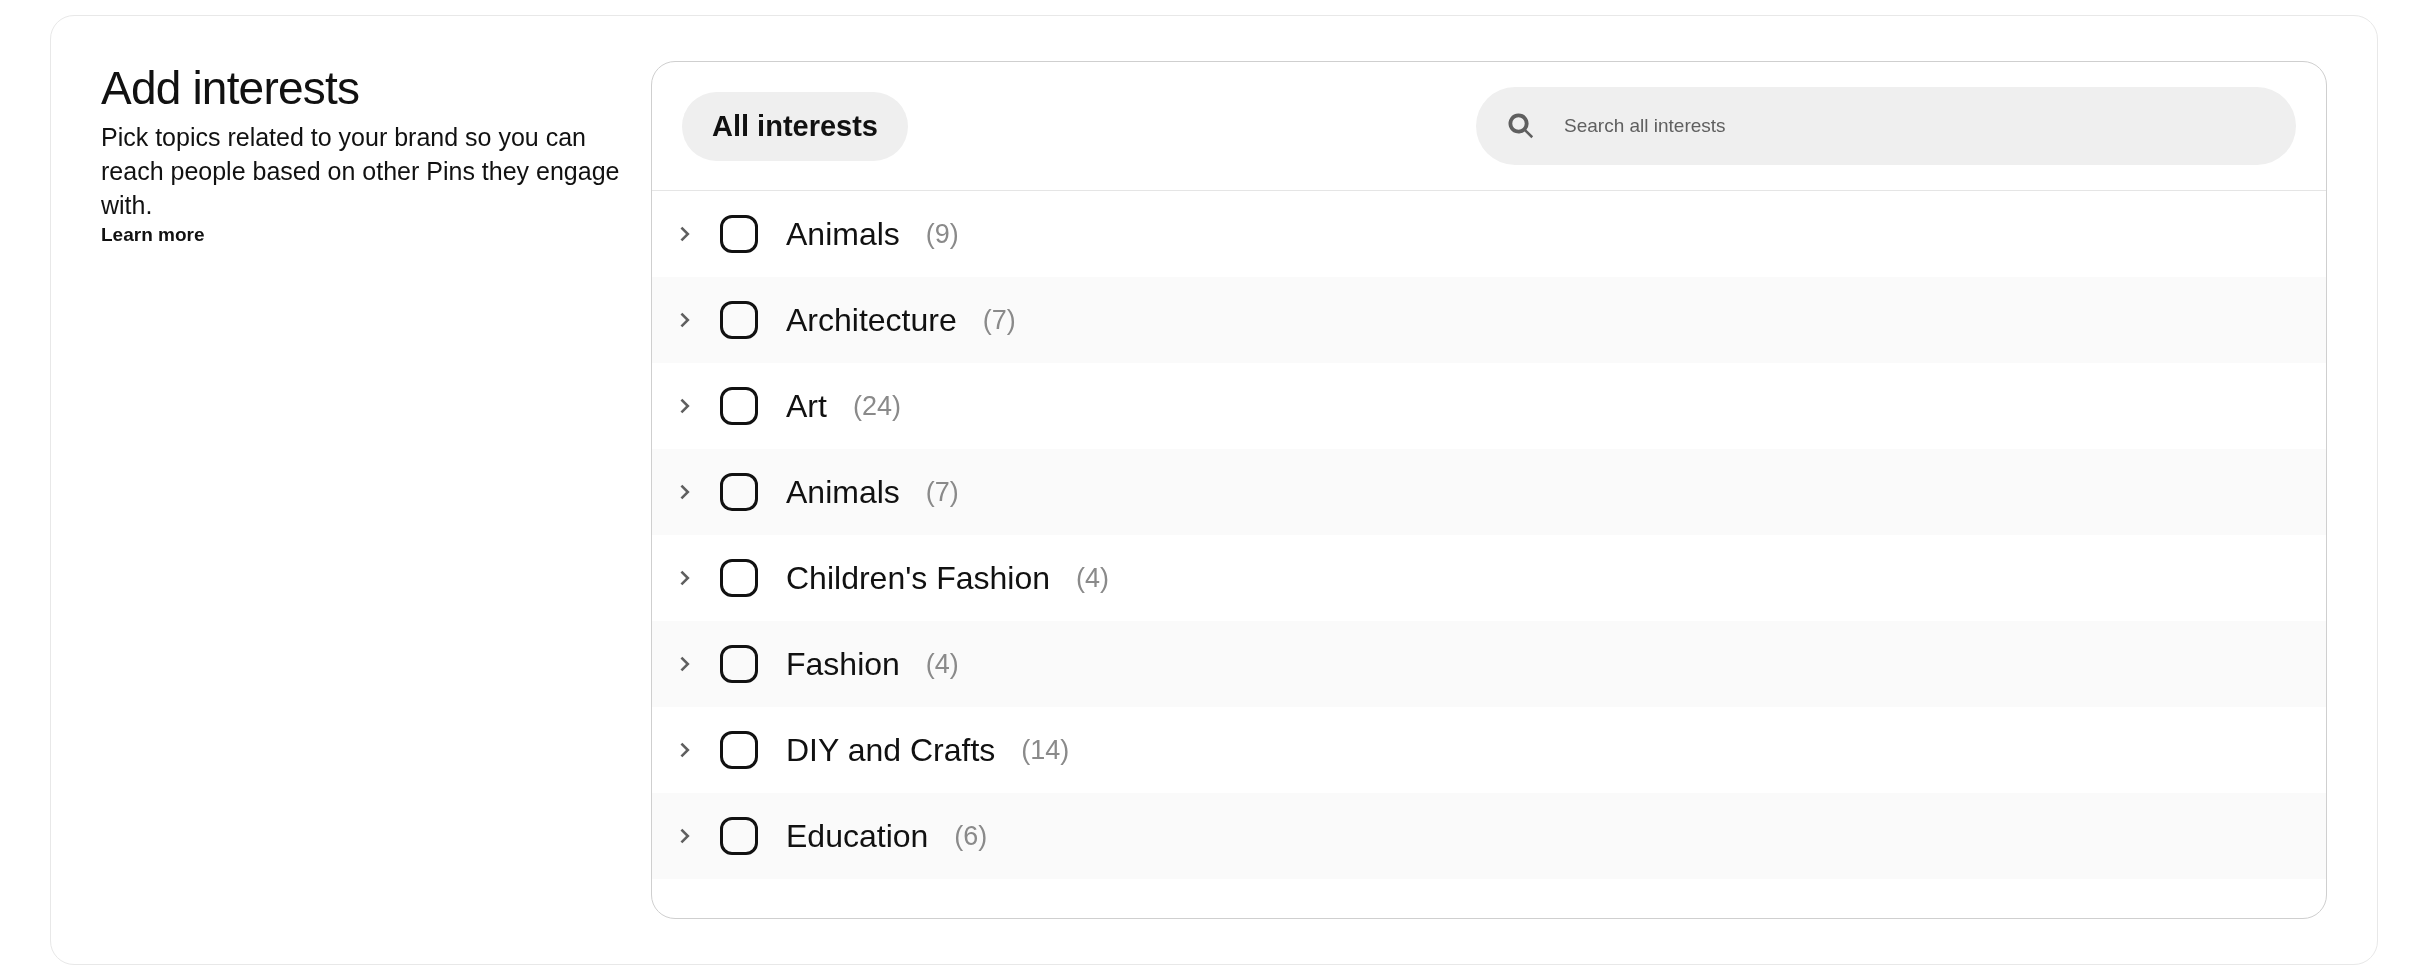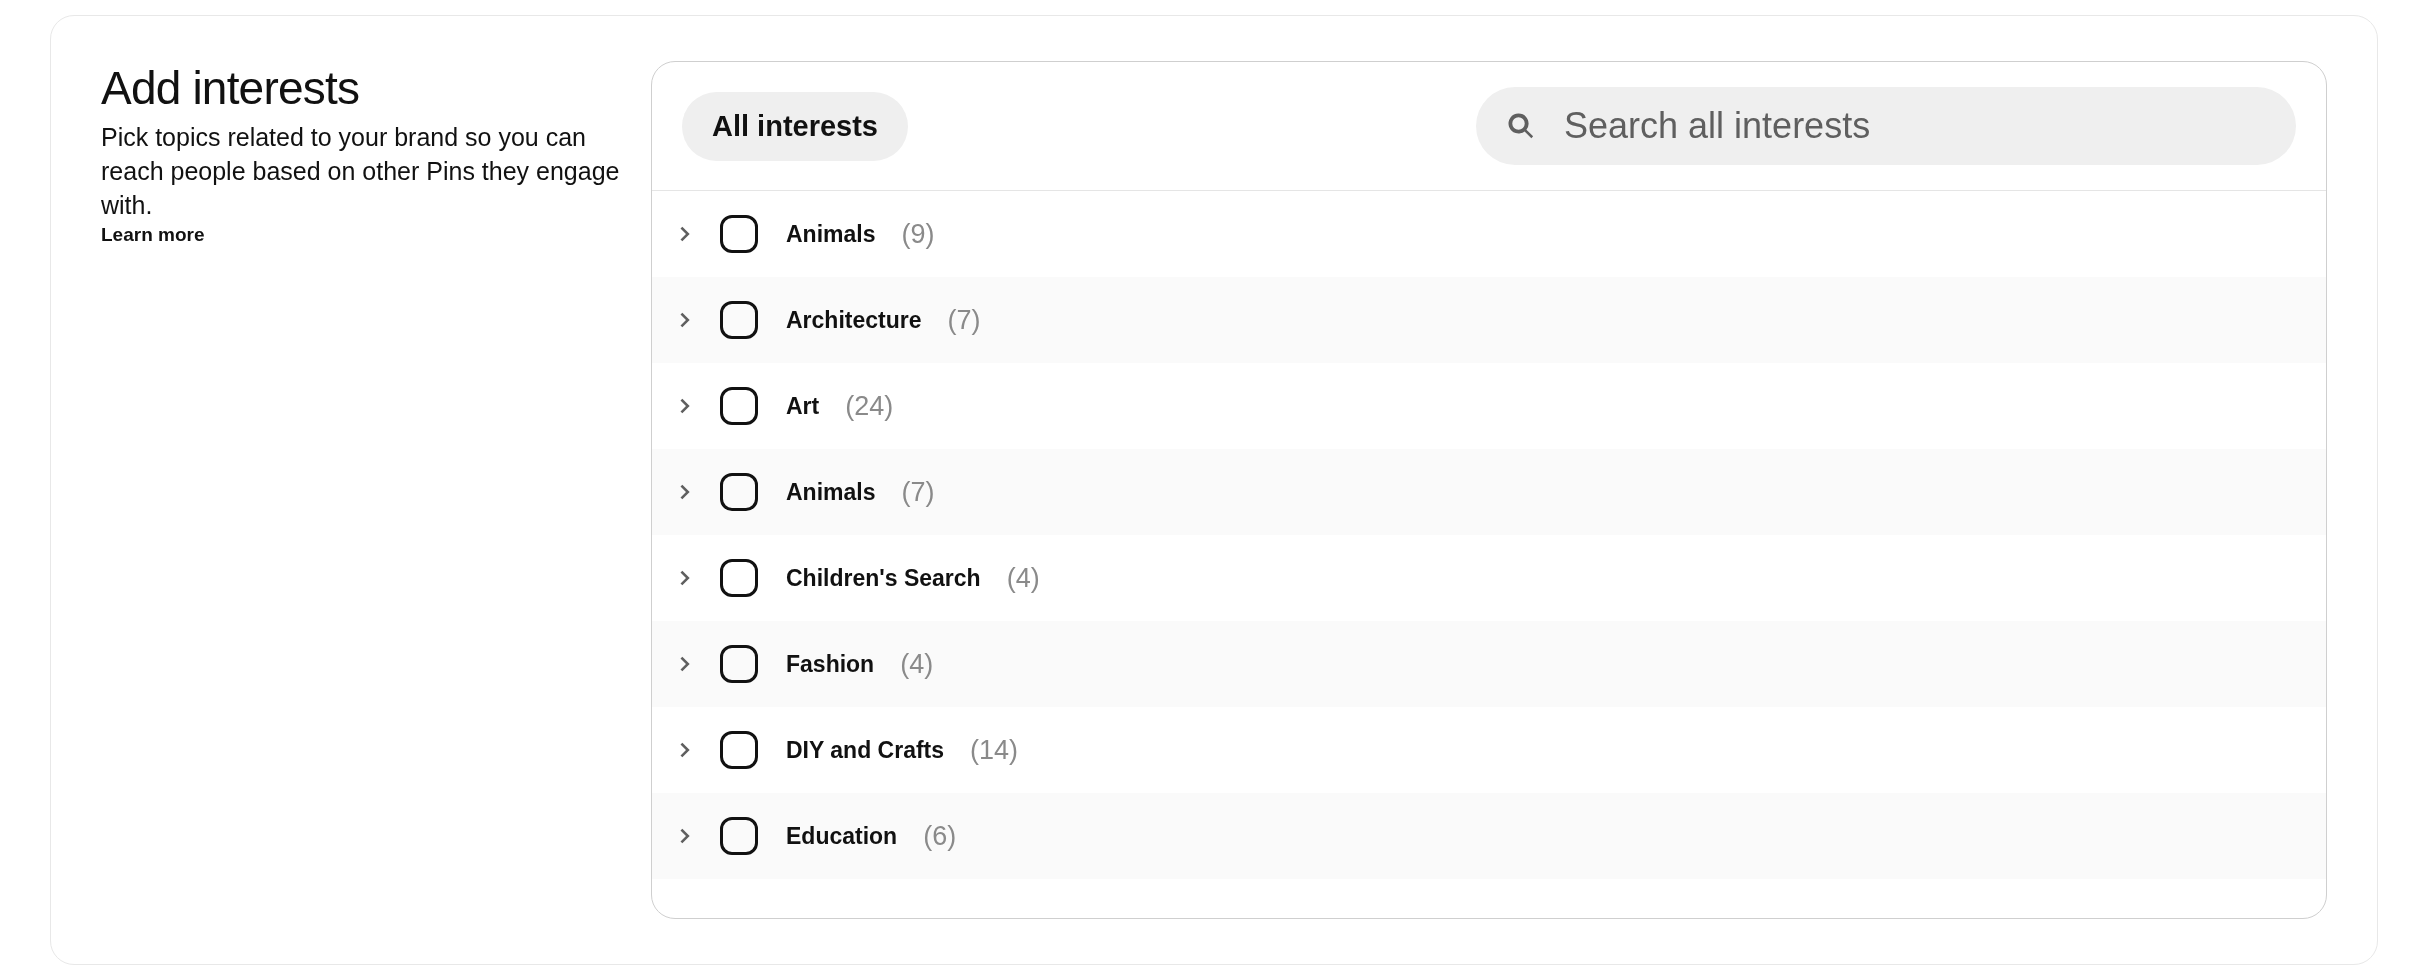--- a/index.html
+++ b/index.html
@@ -93,21 +93,21 @@
     }
     .search-icon-svg {
       width: 30px;
       height: 30px;
       fill: #5f5f5f;
       flex-shrink: 0;
     }
     .search-input {
       border: none;
       background: transparent;
-      font-size: 36px;
+      font-size: 19px;
       color: #0c4a6e;
       margin-left: 28px;
       outline: none;
       width: 100%;
     }
     .search-input::placeholder {
       color: #5f5f5f;
     }
     .interest-list {
       flex: 1;
@@ -137,24 +137,23 @@
     }
     .checkbox {
       width: 38px;
       height: 38px;
       border: 3px solid #111111;
       border-radius: 12px;
       cursor: pointer;
       flex-shrink: 0;
     }
     .interest-label {
-      font-size: 23px;
+      font-size: 32px;
       color: #111111;
       margin-left: 10px;
-      font-weight: bold;
     }
     .interest-count {
       font-size: 27px;
       color: #8a8a8a;
       margin-left: 8px;
     }
   </style>
 </head>
 <body>
 
@@ -225,21 +224,21 @@
         <span class="interest-count">(7)</span>
       </div>
 
       <div class="interest-row">
         <span class="chevron-wrapper">
           <svg class="chevron-svg" viewBox="0 0 24 24">
               <path d="M8 4l8 8-8 8-2-2 6-6-6-6z"></path>
             </svg>
         </span>
         <span class="checkbox"></span>
-        <span class="interest-label">Children's Search</span>
+        <span class="interest-label">Children's Fashion</span>
         <span class="interest-count">(4)</span>
       </div>
 
       <div class="interest-row alt">
         <span class="chevron-wrapper">
           <svg class="chevron-svg" viewBox="0 0 24 24">
               <path d="M8 4l8 8-8 8-2-2 6-6-6-6z"></path>
             </svg>
         </span>
         <span class="checkbox"></span>

